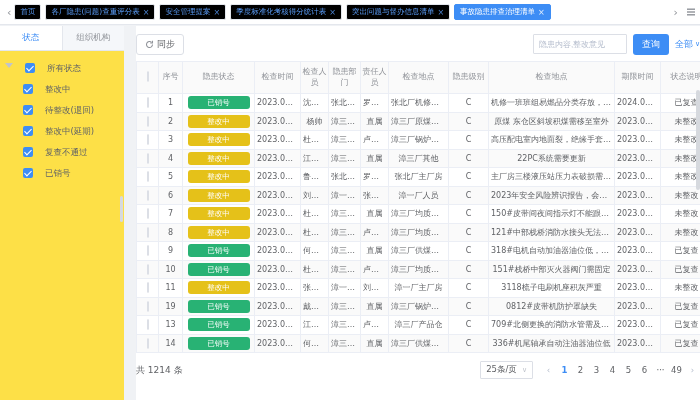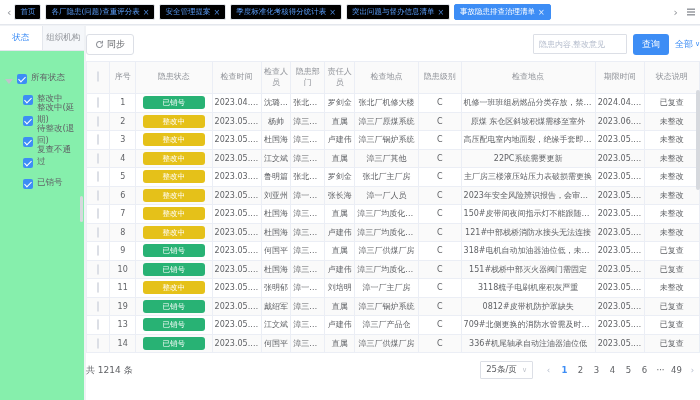--- a/index.html
+++ b/index.html
@@ -16,28 +16,28 @@
     border-radius:2px; padding:2px 5px; margin-right:4px; font-size:7.5px;
     color:#5a9cf8; background:#000000; white-space:nowrap; cursor:pointer; flex:none; }
   .tab.active { background:#3d8df5; color:#fff; border-color:#3d8df5; }
   .tab .x { font-size:8px; opacity:.85; }
   .tabbar-right { margin-left:auto; display:flex; align-items:center; gap:5px; flex:none; }
 
   
   .layout { position:absolute; top:26px; left:0; right:0; bottom:0; display:flex; }
 
   
-  .sidebar { width:84px; background:#86efac; margin-right:2px; position:relative; flex:none; }
+  .sidebar { width:124px; background:#fde047; margin-right:12px; position:relative; flex:none; }
   .side-tabs { display:flex; border-bottom:1px solid #e4e7ed; background:#f5f7fa; }
   .side-tab { flex:1; text-align:center; font-size:8.5px; padding:6px 0;
     color:#909399; background:#f5f7fa; border-right:1px solid #e4e7ed; cursor:pointer; }
   .side-tab:last-child { border-right:none; }
   .side-tab.active { background:#fff; color:#3d8df5; }
   .tree { padding:12px 5px; font-size:8.5px; color:#606266; }
-  .tree-row { display:flex; align-items:flex-end; gap:4px; height:21px; cursor:pointer; }
+  .tree-row { display:flex; align-items:flex-start; gap:12px; height:21px; cursor:pointer; }
   .tree-children .tree-row { padding-left:18px; }
   .caret { width:0; height:0; border-left:4px solid transparent;
     border-right:4px solid transparent; border-top:5px solid #c0c4cc; flex:none; }
   .cb { width:10px; height:10px; background:#3d8df5; border-radius:2px;
     position:relative; flex:none; }
   .cb::after { content:""; position:absolute; left:3px; top:1px; width:3px; height:6px;
     border:solid #fff; border-width:0 1.5px 1.5px 0; transform:rotate(45deg); }
   .side-scroll { position:absolute; right:1px; top:170px; width:3px; height:26px;
     background:#d6d9de; border-radius:2px; }
 
@@ -143,25 +143,25 @@
         <span class="cb"></span>
         <span>所有状态</span>
       </div>
       <div class="tree-children">
           <div class="tree-row">
             <span class="cb"></span>
             <span>整改中</span>
           </div>
           <div class="tree-row">
             <span class="cb"></span>
-            <span>整改中(延期)</span>
+            <span>待整改(退回)</span>
           </div>
           <div class="tree-row">
             <span class="cb"></span>
-            <span>待整改(退回)</span>
+            <span>整改中(延期)</span>
           </div>
           <div class="tree-row">
             <span class="cb"></span>
             <span>复查不通过</span>
           </div>
           <div class="tree-row">
             <span class="cb"></span>
             <span>已销号</span>
           </div>
         </div>

